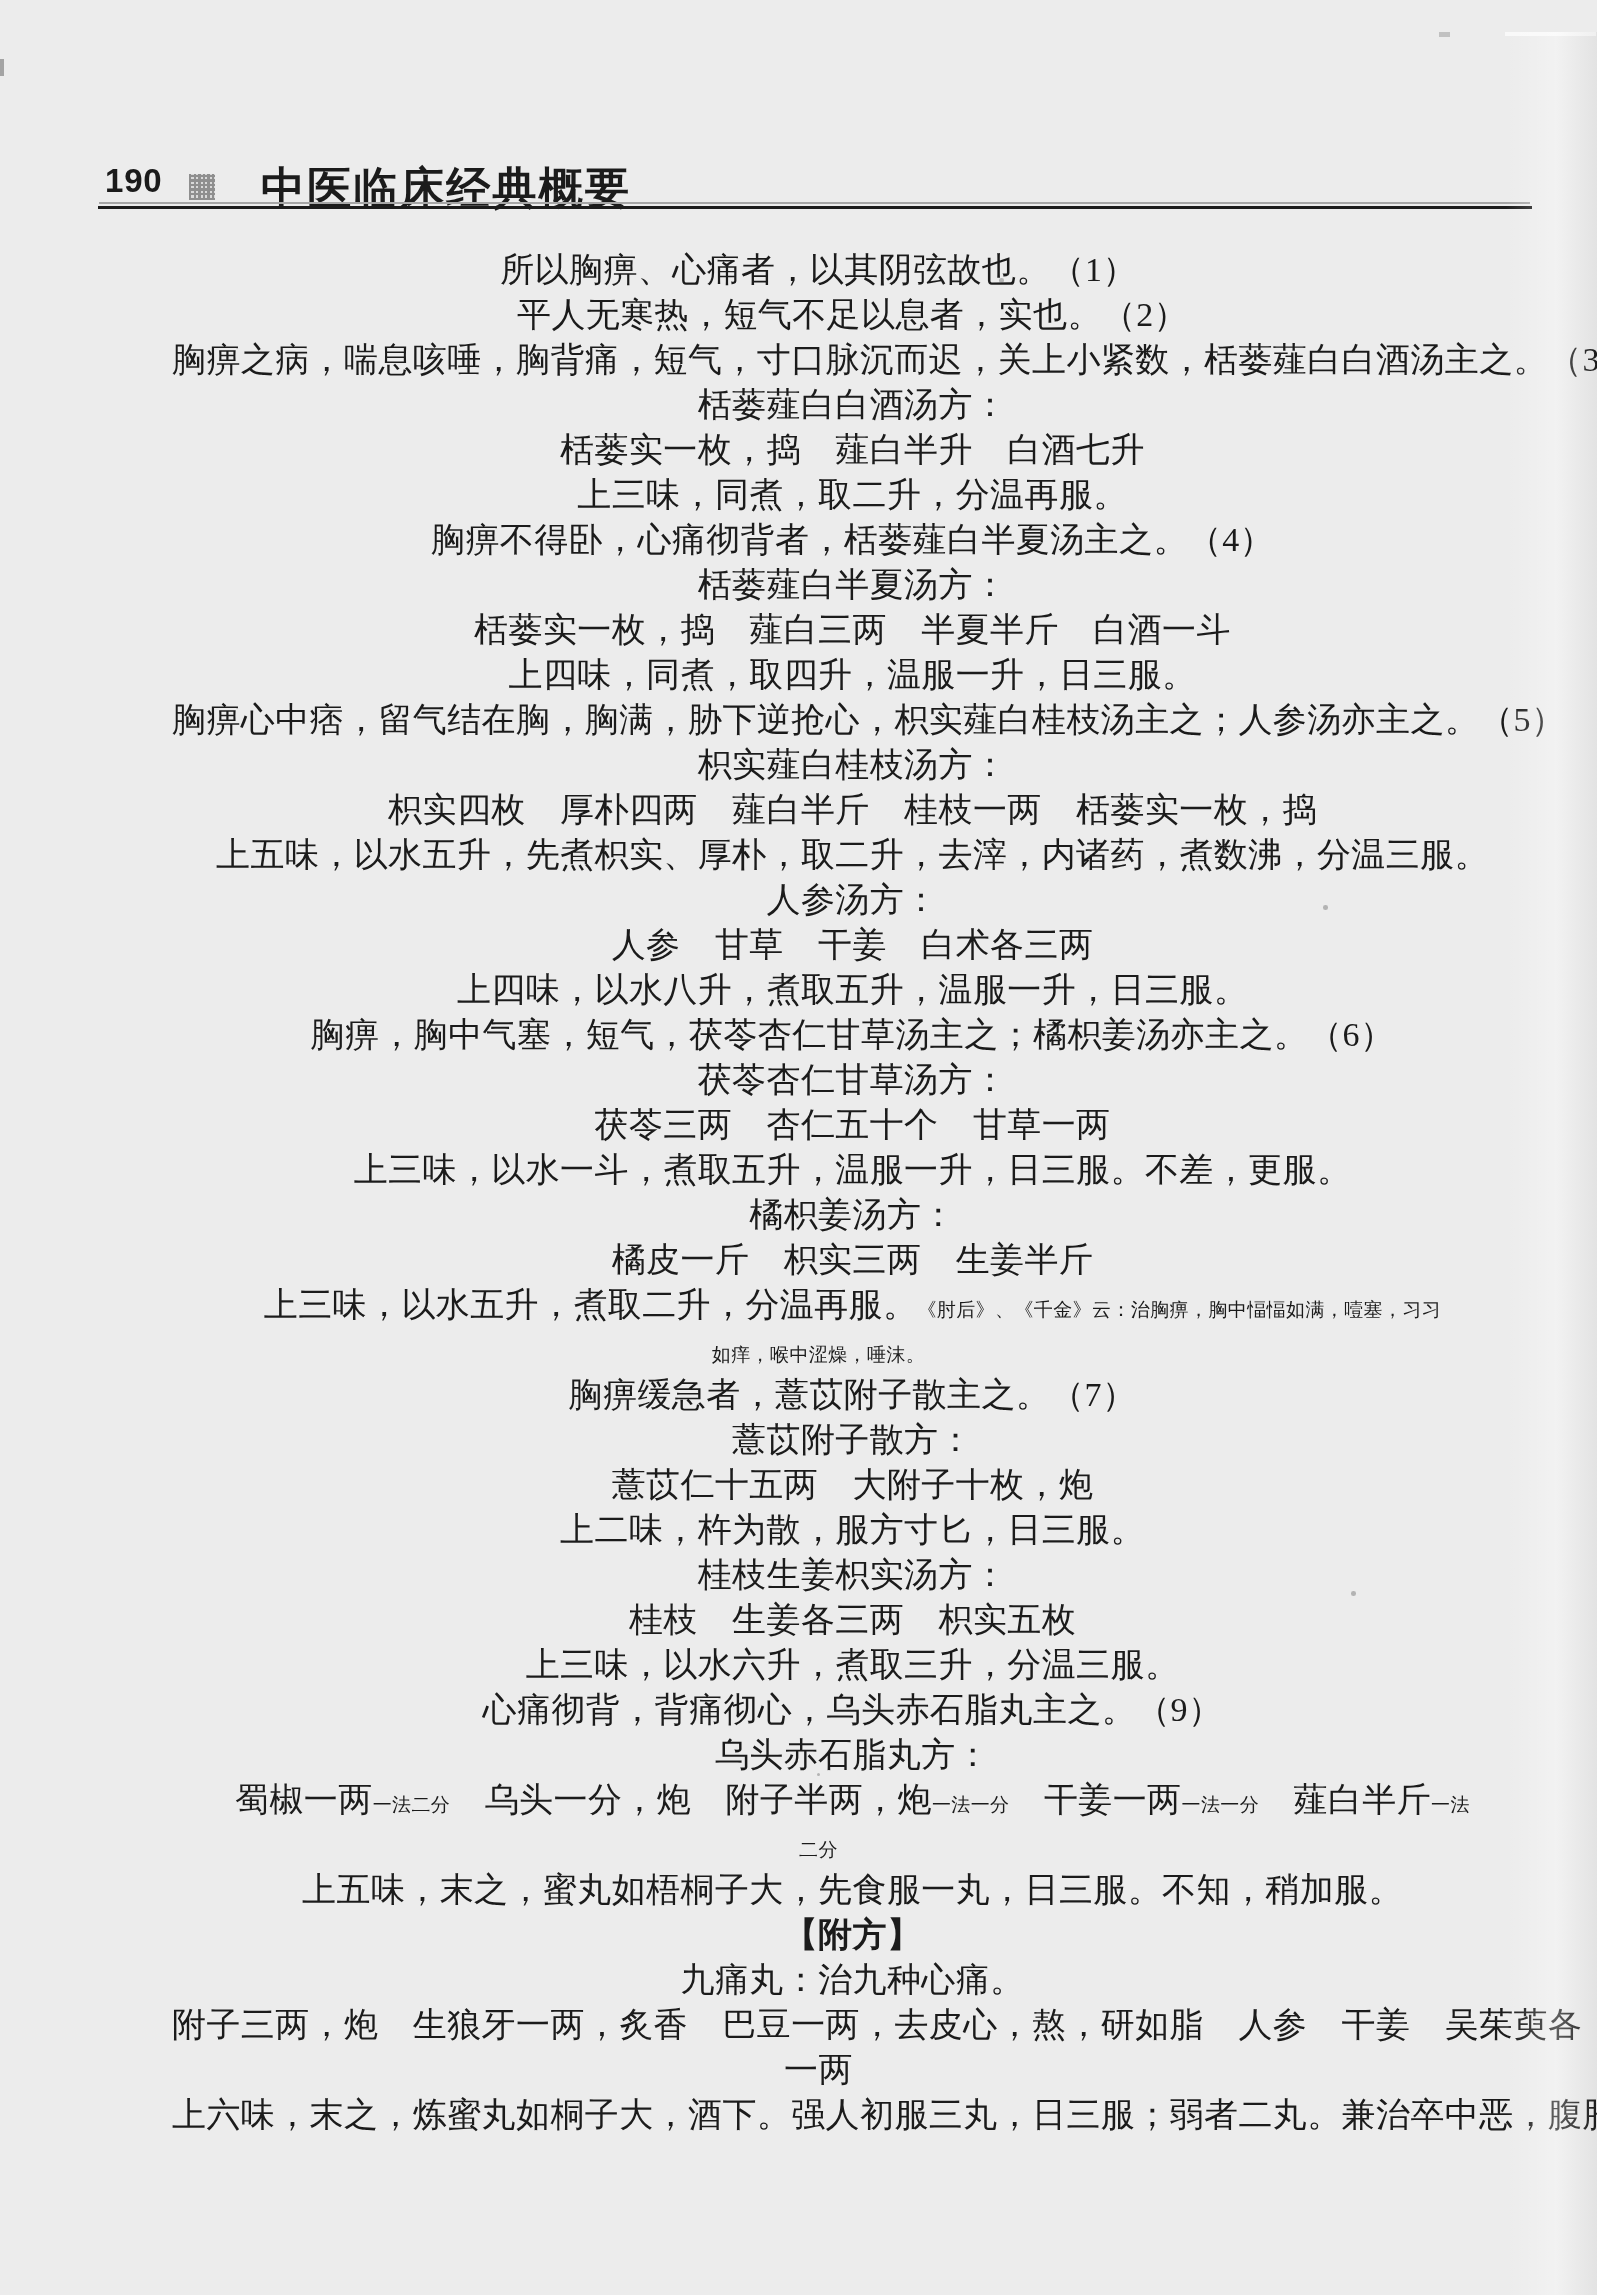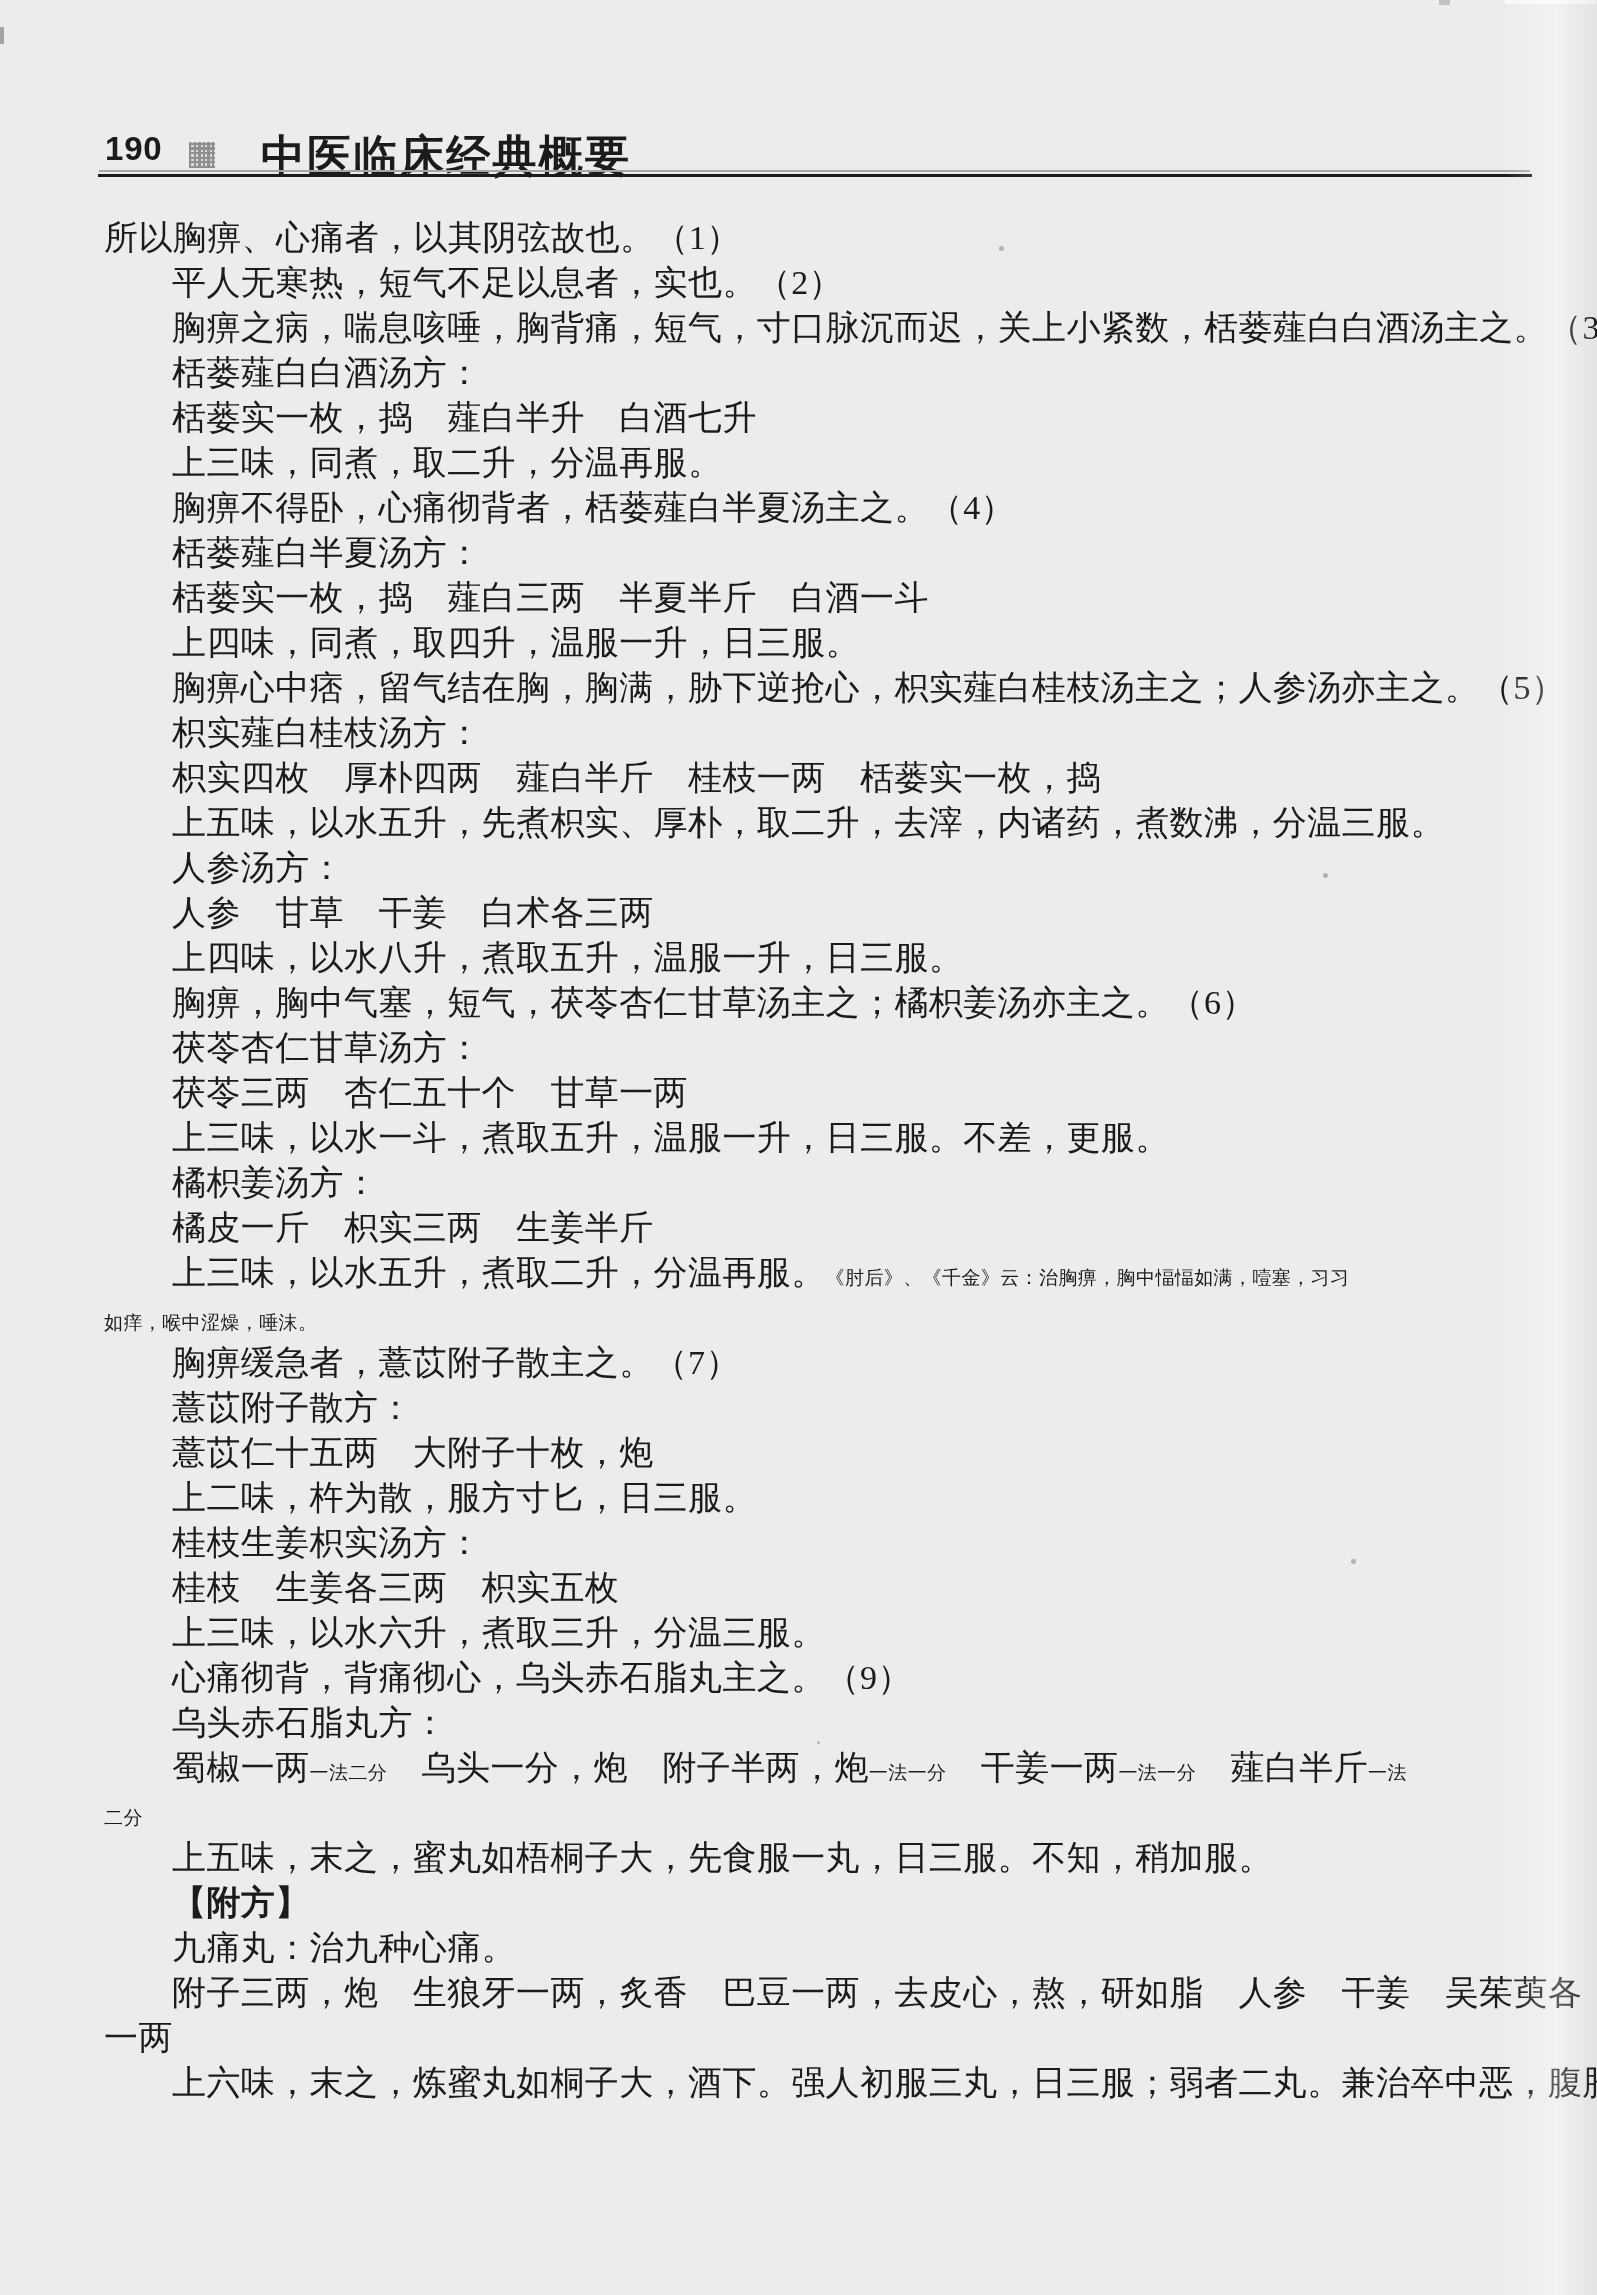--- a/index.html
+++ b/index.html
@@ -4,21 +4,21 @@
 <style>
   html,body { margin:0; padding:0; }
   body {
     width:1597px; height:2295px;
     background:#ececec;
     position:relative;
     font-family:"Liberation Serif","DejaVu Serif",serif;
     color:#1b1b1b;
     overflow:hidden;
   }
-  .page { position:absolute; inset:0; }
+  .page { position:absolute; inset:0;margin-top:32px; }
 
   
   .pagenum {
     position:absolute; left:105px; top:130px;
     font-family:"Liberation Sans","DejaVu Sans",sans-serif;
     font-weight:700; font-size:33px; letter-spacing:0.8px;
   }
   .badge {
     position:absolute; left:189px; top:142px;
     width:26px; height:26px;
@@ -37,20 +37,21 @@
 
   
   .body-text {
     position:absolute; left:104px; top:215px; width:1429px;
   }
   .line {
     height:45px; line-height:45px;
     font-size:34px;
     letter-spacing:0.4px;
     white-space:nowrap;
+    text-align:center;
   }
   .line.indent { padding-left:68px; }
   .line.bold .seg {
     font-weight:700;
     font-family:"Liberation Sans","DejaVu Sans",sans-serif;
   }
   .sm { font-size:19px; }
 
   
   .streak  { position:absolute; background:#fbfbfb; opacity:.9; }

